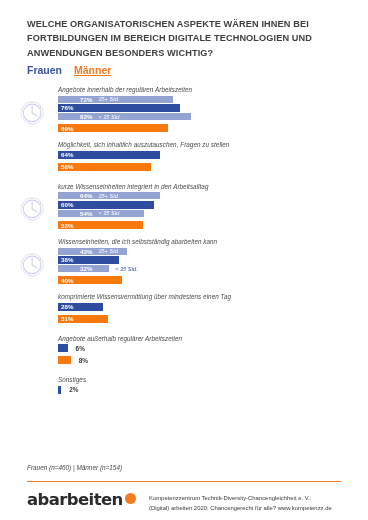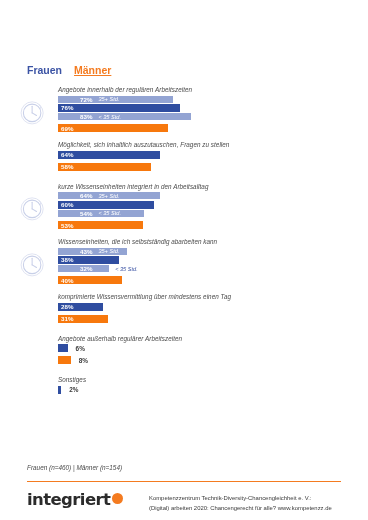--- a/index.html
+++ b/index.html
@@ -204,20 +204,21 @@
     line-height: 1.75;
     color: #3a3a3a;
     padding-top: 2px;
   }
 </style>
 </head>
 <body>
 
 <div class="page">
 
+  <div class="title">WELCHE ORGANISATORISCHEN ASPEKTE WÄREN IHNEN BEI FORTBILDUNGEN IM BEREICH DIGITALE TECHNOLOGIEN UND ANWENDUNGEN BESONDERS WICHTIG?</div>
 
   <div class="legend">
     <span class="legend-item legend-frauen">Frauen</span>
     <span class="legend-item legend-maenner">Männer</span>
   </div>
 
   <div class="chart" id="chart">
       <div class="group" style="margin-bottom: 9px;">
         <div class="group-label">Angebote innerhalb der regulären Arbeitszeiten</div>
         <div class="bars">
@@ -373,21 +374,21 @@
         </div>
       </div>
     </div>
 
   <div class="source-note">Frauen (n=460) | Männer (n=154)</div>
 
   <div class="footer-rule"></div>
 
   <div class="footer">
     <div class="logo">
-      <span class="logo-word">integriert</span><span class="logo-dot"></span>
+      <span class="logo-word">abarbeiten</span><span class="logo-dot"></span>
       
     </div>
     <div class="footer-text">
       <div>Kompetenzzentrum Technik-Diversity-Chancengleichheit e. V.:</div>
       <div>(Digital) arbeiten 2020: Chancengerecht für alle? www.kompetenzz.de</div>
     </div>
   </div>
 
 </div>
 

